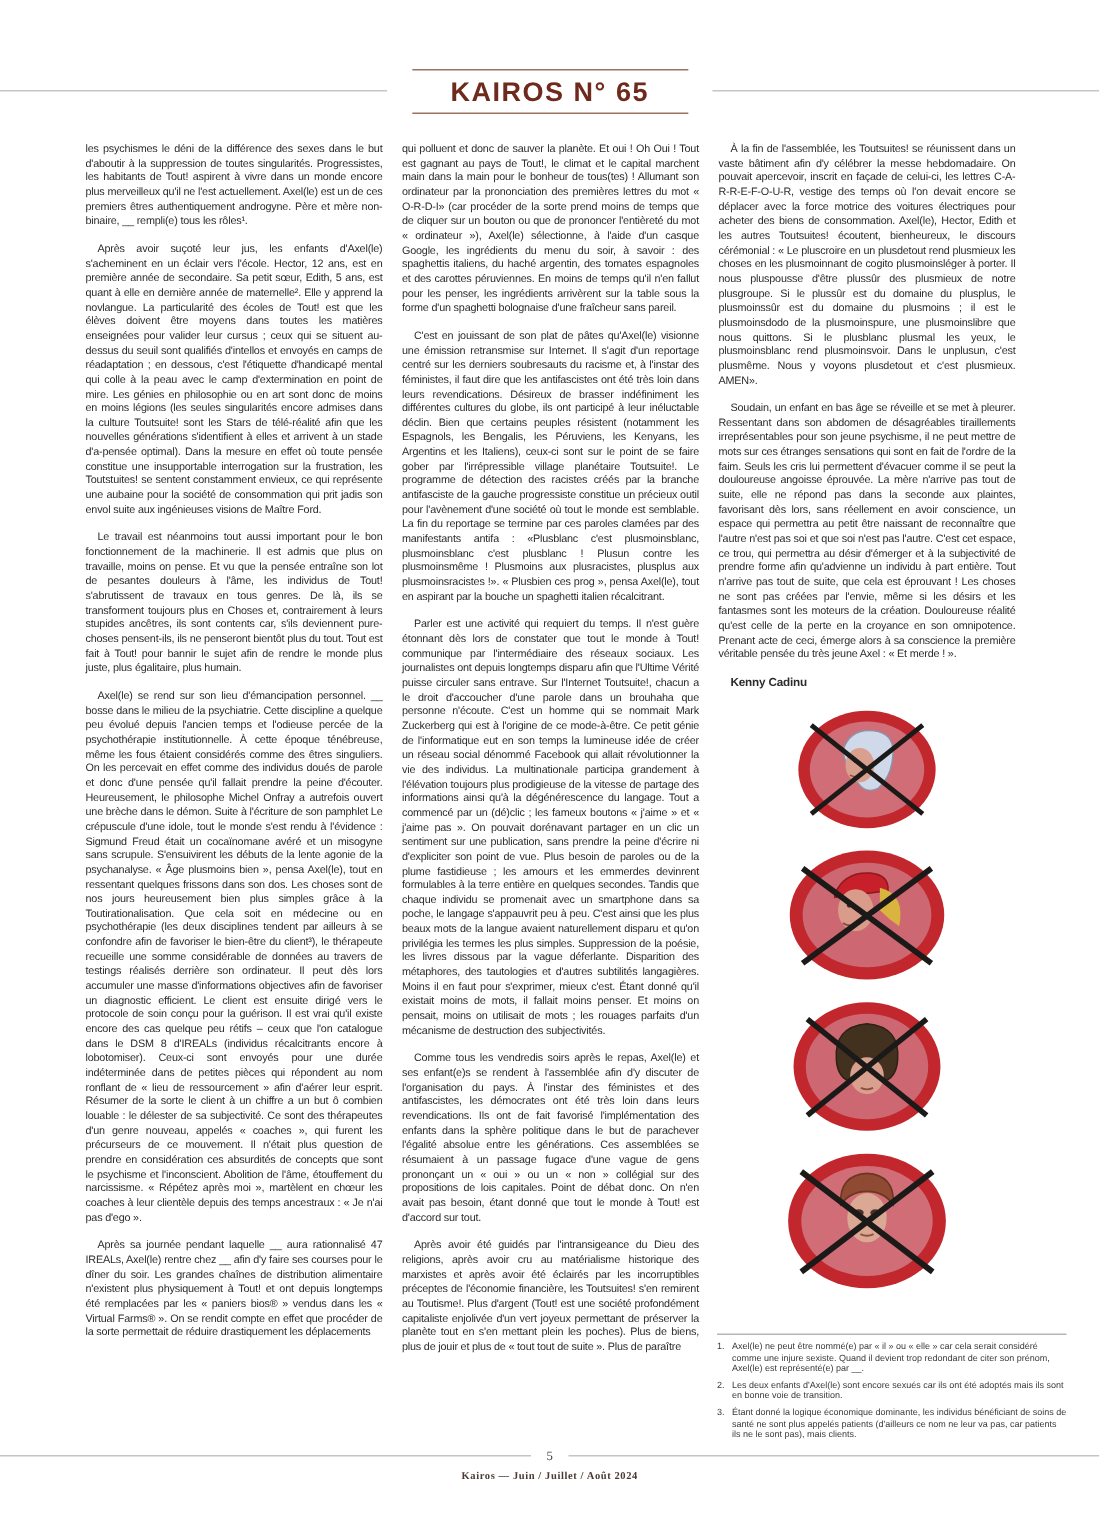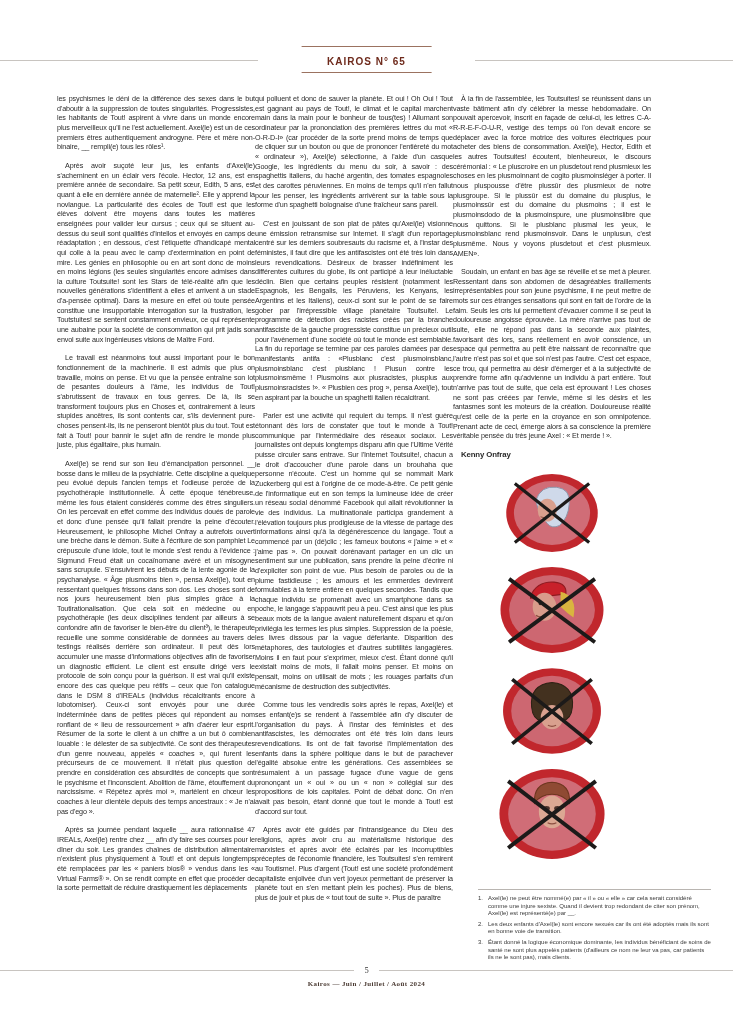--- a/index.html
+++ b/index.html
@@ -6,23 +6,23 @@
   .page{position:relative;width:733px;height:1024px;background:#ffffff;overflow:hidden;
         font-family:"Liberation Sans",sans-serif;color:#2b2b2b;}
   
   .masthead{position:absolute;top:46px;left:0;width:733px;height:30px;}
   .masthead .side-rule{position:absolute;top:14px;height:1px;background:#c8c4c0;width:258px;}
   .masthead .side-rule.left{left:0;}
   .masthead .side-rule.right{right:0;}
   .issue-box{position:absolute;left:50%;top:0;transform:translateX(-50%);
              background:#fff;padding:4px 26px 3px 26px;
              border-top:1.5px solid #9b7260;border-bottom:1.5px solid #9b7260;}
-  .issue-box .t{font-weight:bold;font-size:10px;letter-spacing:1px;color:#6e2a1c;white-space:nowrap;text-align:right;}
+  .issue-box .t{font-weight:bold;font-size:18px;letter-spacing:1px;color:#6e2a1c;white-space:nowrap;text-align:right;}
   
-  .cols{position:absolute;top:94px;left:57px;width:620px;display:flex;}
+  .cols{position:absolute;top:94px;left:57px;width:620px;display:flex;gap:13px;}
   .col{width:198px;text-align:justify;font-size:7.2px;line-height:9.65px;letter-spacing:-0.12px;}
   .col p{margin:0 0 9px 0;text-indent:8px;}
   .col p.cont{text-indent:0;}
   .byline{font-weight:bold;font-size:7.8px;margin:10px 0 0 14px;text-indent:0;}
   
   .stamps{display:flex;flex-direction:column;align-items:center;margin-top:12px;}
   .stamp{margin-bottom:12px;line-height:0;}
   
   .footnotes{position:absolute;left:478px;top:889px;width:233px;border-top:1px solid #b9b5b1;
              padding-top:5px;font-size:6px;line-height:7.6px;color:#3a3a3a;text-align:left;}
@@ -60,21 +60,21 @@
     <div class="col">
       <p class="cont">qui polluent et donc de sauver la planète. Et oui ! Oh Oui ! Tout est gagnant au pays de Tout!, le climat et le capital marchent main dans la main pour le bonheur de tous(tes) ! Allumant son ordinateur par la prononciation des premières lettres du mot « O-R-D-I» (car procéder de la sorte prend moins de temps que de cliquer sur un bouton ou que de prononcer l'entièreté du mot « ordinateur »), Axel(le) sélectionne, à l'aide d'un casque Google, les ingrédients du menu du soir, à savoir : des spaghettis italiens, du haché argentin, des tomates espagnoles et des carottes péruviennes. En moins de temps qu'il n'en fallut pour les penser, les ingrédients arrivèrent sur la table sous la forme d'un spaghetti bolognaise d'une fraîcheur sans pareil.</p>
       <p>C'est en jouissant de son plat de pâtes qu'Axel(le) visionne une émission retransmise sur Internet. Il s'agit d'un reportage centré sur les derniers soubresauts du racisme et, à l'instar des féministes, il faut dire que les antifascistes ont été très loin dans leurs revendications. Désireux de brasser indéfiniment les différentes cultures du globe, ils ont participé à leur inéluctable déclin. Bien que certains peuples résistent (notamment les Espagnols, les Bengalis, les Péruviens, les Kenyans, les Argentins et les Italiens), ceux-ci sont sur le point de se faire gober par l'irrépressible village planétaire Toutsuite!. Le programme de détection des racistes créés par la branche antifasciste de la gauche progressiste constitue un précieux outil pour l'avènement d'une société où tout le monde est semblable. La fin du reportage se termine par ces paroles clamées par des manifestants antifa : «Plusblanc c'est plusmoinsblanc, plusmoinsblanc c'est plusblanc ! Plusun contre les plusmoinsmême ! Plusmoins aux plusracistes, plusplus aux plusmoinsracistes !». « Plusbien ces prog », pensa Axel(le), tout en aspirant par la bouche un spaghetti italien récalcitrant.</p>
       <p>Parler est une activité qui requiert du temps. Il n'est guère étonnant dès lors de constater que tout le monde à Tout! communique par l'intermédiaire des réseaux sociaux. Les journalistes ont depuis longtemps disparu afin que l'Ultime Vérité puisse circuler sans entrave. Sur l'Internet Toutsuite!, chacun a le droit d'accoucher d'une parole dans un brouhaha que personne n'écoute.  C'est un homme qui se nommait Mark Zuckerberg qui est à l'origine de ce mode-à-être. Ce petit génie de l'informatique eut en son temps la lumineuse idée de créer un réseau social dénommé Facebook qui allait révolutionner la vie des individus. La multinationale participa grandement à l'élévation toujours plus prodigieuse de la vitesse de partage des informations ainsi qu'à la dégénérescence du langage. Tout a commencé par un (dé)clic ; les fameux boutons « j'aime » et « j'aime pas ». On pouvait dorénavant partager en un clic un sentiment sur une publication, sans prendre la peine d'écrire ni d'expliciter son point de vue. Plus besoin de paroles ou de la plume fastidieuse ; les amours et les emmerdes devinrent formulables à la terre entière en quelques secondes. Tandis que chaque individu se promenait avec un smartphone dans sa poche, le langage s'appauvrit peu à peu. C'est ainsi que les plus beaux mots de la langue avaient naturellement disparu et qu'on privilégia les termes les plus simples. Suppression de la poésie, les livres dissous par la vague déferlante. Disparition des métaphores, des tautologies et d'autres subtilités langagières. Moins il en faut pour s'exprimer, mieux c'est. Étant donné qu'il existait moins de mots, il fallait moins penser. Et moins on pensait, moins on utilisait de mots ; les rouages parfaits d'un mécanisme de destruction des subjectivités.</p>
       <p>Comme tous les vendredis soirs après le repas, Axel(le) et ses enfant(e)s se rendent à l'assemblée afin d'y discuter de l'organisation du pays. À l'instar des féministes et des antifascistes, les démocrates ont été très loin dans leurs revendications. Ils ont de fait favorisé l'implémentation des enfants dans la sphère politique dans le but de parachever l'égalité absolue entre les générations. Ces assemblées se résumaient à un passage fugace d'une vague de gens prononçant un « oui » ou un « non » collégial sur des propositions de lois capitales. Point de débat donc. On n'en avait pas besoin, étant donné que tout le monde à Tout! est d'accord sur tout.</p>
       <p>Après avoir été guidés par l'intransigeance du Dieu des religions, après avoir cru au matérialisme historique des marxistes et après avoir été éclairés par les incorruptibles préceptes de l'économie financière, les Toutsuites! s'en remirent au Toutisme!. Plus d'argent (Tout! est une société profondément capitaliste enjolivée d'un vert joyeux permettant de préserver la planète tout en s'en mettant plein les poches). Plus de biens, plus de jouir et plus de « tout tout de suite ». Plus de paraître</p>
     </div>
     <div class="col">
       <p>À la fin de l'assemblée, les Toutsuites! se réunissent dans un vaste bâtiment afin d'y célébrer la messe hebdomadaire. On pouvait apercevoir, inscrit en façade de celui-ci, les lettres C-A-R-R-E-F-O-U-R, vestige des temps où l'on devait encore se déplacer avec la force motrice des voitures électriques pour acheter des biens de consommation. Axel(le), Hector, Edith et les autres Toutsuites! écoutent, bienheureux, le discours cérémonial : « Le pluscroire en un plusdetout rend plusmieux les choses en les plusmoinnant de cogito plusmoinsléger à porter. Il nous pluspousse d'être plussûr des plusmieux de notre plusgroupe. Si le plussûr est du domaine du plusplus, le plusmoinssûr est du domaine du plusmoins ; il est le plusmoinsdodo de la plusmoinspure, une plusmoinslibre que nous quittons. Si le plusblanc plusmal les yeux, le plusmoinsblanc rend plusmoinsvoir. Dans le unplusun, c'est plusmême. Nous y voyons plusdetout et c'est plusmieux. AMEN».</p>
       <p>Soudain, un enfant en bas âge se réveille et se met à pleurer. Ressentant dans son abdomen de désagréables tiraillements irreprésentables pour son jeune psychisme, il ne peut mettre de mots sur ces étranges sensations qui sont en fait de l'ordre de la faim. Seuls les cris lui permettent d'évacuer comme il se peut la douloureuse angoisse éprouvée. La mère n'arrive pas tout de suite, elle ne répond pas dans la seconde aux plaintes, favorisant dès lors, sans réellement en avoir conscience, un espace qui permettra au petit être naissant de reconnaître que l'autre n'est pas soi et que soi n'est pas l'autre. C'est cet espace, ce trou, qui permettra au désir d'émerger et à la subjectivité de prendre forme afin qu'advienne un individu à part entière. Tout n'arrive pas tout de suite, que cela est éprouvant ! Les choses ne sont pas créées par l'envie, même si les désirs et les fantasmes sont les moteurs de la création. Douloureuse réalité qu'est celle de la perte en la croyance en son omnipotence. Prenant acte de ceci, émerge alors à sa conscience la première véritable pensée du très jeune Axel : « Et merde ! ».</p>
-      <p class="byline">Kenny Onfray</p>
+      <p class="byline">Kenny Cadinu</p>
 
       <div class="stamps">
         <div class="stamp">
           <svg width="96" height="82" viewBox="0 0 100 86">
             <ellipse cx="50" cy="43" rx="48" ry="41" fill="#c1272d"></ellipse>
             <ellipse cx="50" cy="43" rx="40" ry="33.5" fill="#d06d77"></ellipse>
             <path d="M33,30 Q38,14 55,16 Q70,18 68,34 Q67,48 58,56 Q50,60 45,54 Q36,44 33,30 Z" fill="#cfd9ea" stroke="#8b93a8" stroke-width="1"></path>
             <ellipse cx="45" cy="40" rx="10" ry="12" fill="#d9a08e"></ellipse>
             <circle cx="42" cy="37" r="1.4" fill="#45302a"></circle>
             <path d="M38,47 q4,2 8,0" stroke="#8c4f41" stroke-width="1" fill="none"></path>

